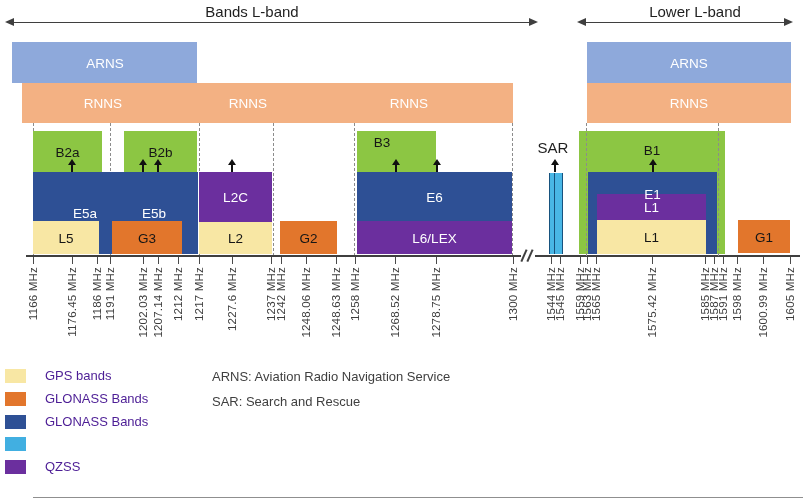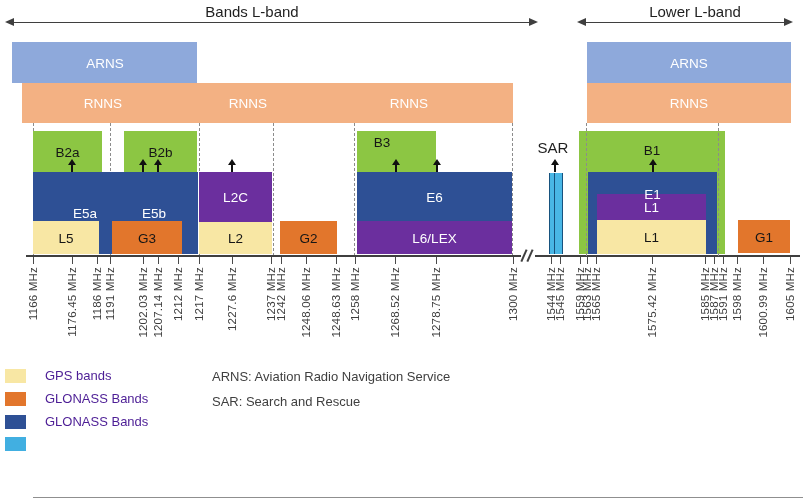--- a/index.html
+++ b/index.html
@@ -218,19 +218,23 @@
         <div class="swatch" style="background: rgb(226, 118, 44);"></div>
         <div class="llabel">GLONASS Bands</div>
       </div>
       <div class="lrow">
         <div class="swatch" style="background: rgb(46, 80, 149);"></div>
         <div class="llabel">GLONASS Bands</div>
       </div>
       <div class="lrow">
         <div class="swatch" style="background: rgb(65, 175, 225);"></div>
       </div>
+      <div class="lrow">
+        <div class="swatch" style="background: rgb(107, 47, 158);"></div>
+        <div class="llabel">QZSS</div>
+      </div>
     </div>
     <div style="left: 212px; top: 364px;">
       <div class="acro">ARNS: Aviation Radio Navigation Service</div>
       <div class="acro">SAR: Search and Rescue</div>
     </div>
     <div style="left: 33px; top: 497px; width: 770px; height: 1px; background: rgb(143, 143, 143);"></div>
   </div>
 
 </body></html>

